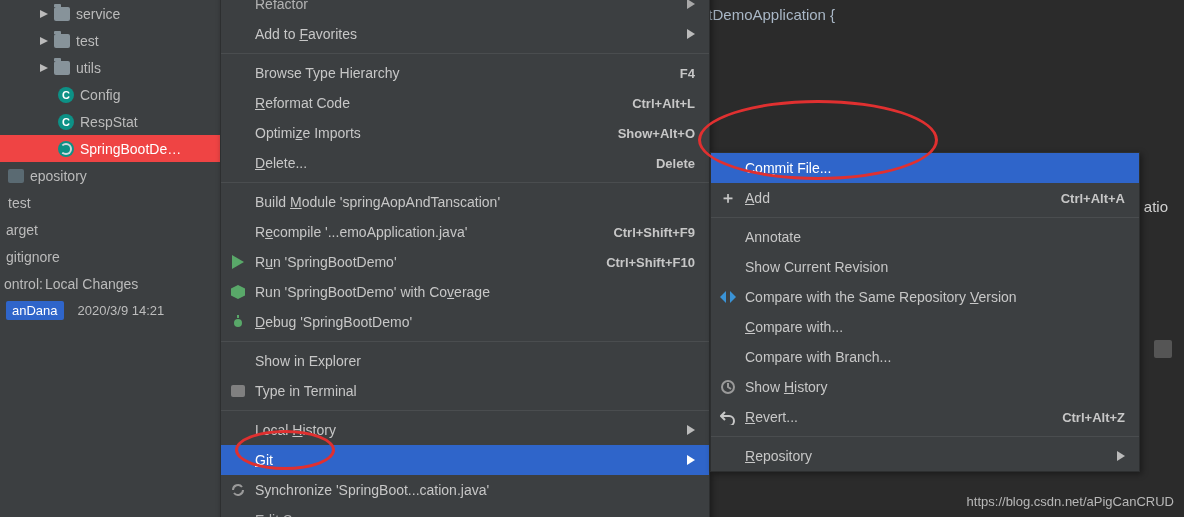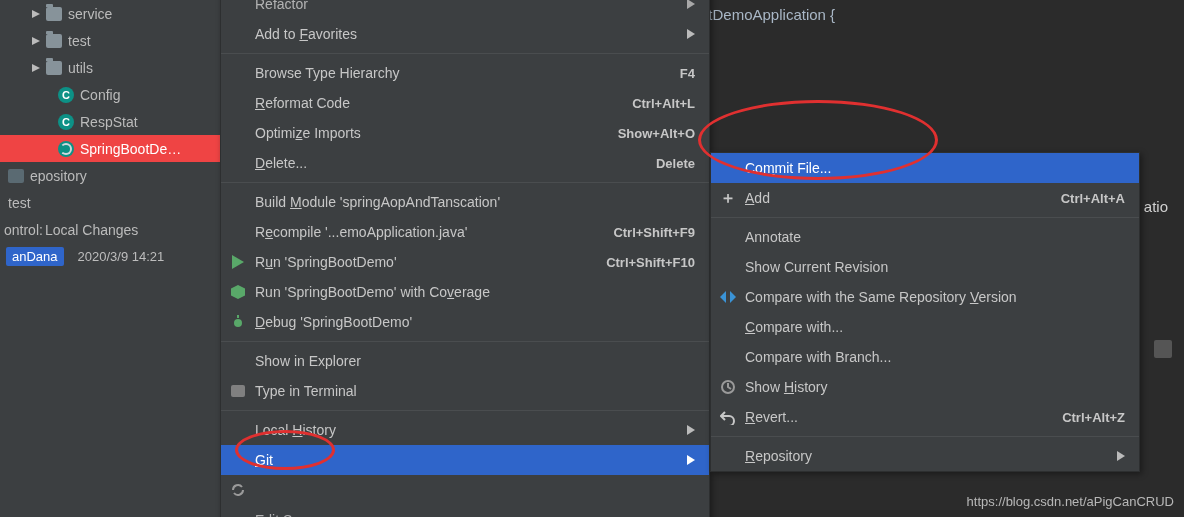--- a/index.html
+++ b/index.html
@@ -1,21 +1,21 @@
 <!DOCTYPE html>
 <html><head>
 <meta charset="utf-8">
 <style>
   * { margin: 0; padding: 0; box-sizing: border-box; font-family: "Segoe UI", Arial, sans-serif; }
   body { background: #2b2b2b; width: 1184px; height: 517px; overflow: hidden; position: relative; color: #bbbbbb; font-size: 14px; }
 
   
   .tree { position: absolute; left: 0; top: 0; width: 220px; height: 100%; background: #3c3f41; }
   .tree-row { display: flex; align-items: center; height: 27px; padding-left: 6px; gap: 6px; color: #bbbbbb; }
-  .tree-row.indent1 { padding-left: 32px; }
+  .tree-row.indent1 { padding-left: 40px; }
   .tree-row.indent2 { padding-left: 58px; }
   .tree-row.sel { background: #ef4444; color: #ffffff; }
   .tri { width: 8px; height: 8px; display:inline-block; }
   .tri svg { display:block; }
   .folder-ico { width:16px; height:14px; background:#87939a; border-radius:2px; position:relative; display:inline-block;}
   .folder-ico::before{content:"";position:absolute;left:0;top:-3px;width:7px;height:3px;background:#87939a;border-radius:1px 1px 0 0;}
   .class-ico { width:16px;height:16px;border-radius:50%;background:#0d9186;display:inline-flex;align-items:center;justify-content:center;color:#fff;font-size:11px;font-weight:bold;}
   .spring-ico{width:16px;height:16px;border-radius:50%;background:#0d9186;display:inline-flex;align-items:center;justify-content:center;}
   .spring-ico::after{content:"";width:8px;height:8px;border:2px solid #cfd8dc;border-left-color:transparent;border-radius:50%;}
   .res-ico{width:16px;height:14px;background:#5a6a72;border-radius:2px;display:inline-block;}
@@ -107,20 +107,26 @@
     <span class="spring-ico"></span>
     <span>SpringBootDe…</span>
   </div>
   <div class="tree-row" style="padding-left:8px;">
     <span class="res-ico"></span>
     <span>epository</span>
   </div>
   <div class="tree-row" style="padding-left:8px;">
     <span>test</span>
   </div>
+  <div class="label-row">
+      <span>arget</span>
+    </div>
+  <div class="label-row">
+      <span>gitignore</span>
+    </div>
   <div class="tree-row" style="padding-left:4px;gap:2px;">
     <span>ontrol:</span>
     <span>Local Changes</span>
   </div>
   <div class="vc-row">
     <span class="vc-name">anDana</span>
     <span class="vc-date">2020/3/9 14:21</span>
   </div>
 </div>
 
@@ -208,20 +214,21 @@
       <span class="arrow"><svg width="8" height="10">
           <polygon points="0,0 8,5 0,10" fill="#fff"></polygon>
         </svg></span>
     </div>
     <div class="menu-item">
       <span class="mi-icon sync-ico">
         <svg width="16" height="16">
           <path d="M3 8a5 5 0 0 1 9-3M13 8a5 5 0 0 1-9 3" stroke-width="2"></path>
         </svg>
       </span>
+      <span>Synchronize 'SpringBoot...cation.java'</span>
     </div>
     <div class="menu-item" style="opacity: 0.85;">
       <span>Edit Scopes</span>
     </div>
   </div>
 
 <div class="menu" id="menu2" style="left:710px; top:152px; width:430px;">
     <div class="menu-item sel">
       <span>Co<u>m</u>mit File...</span>
     </div>

